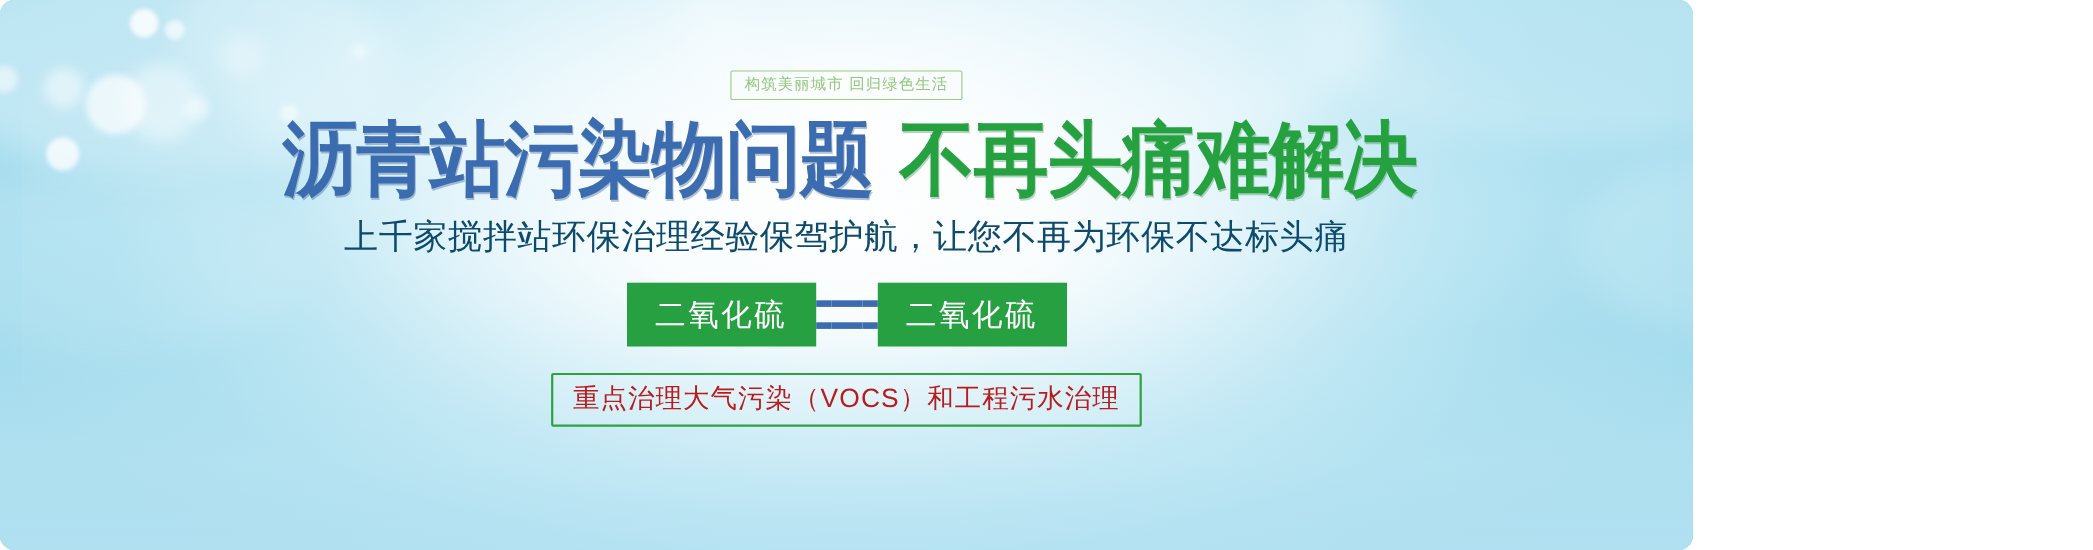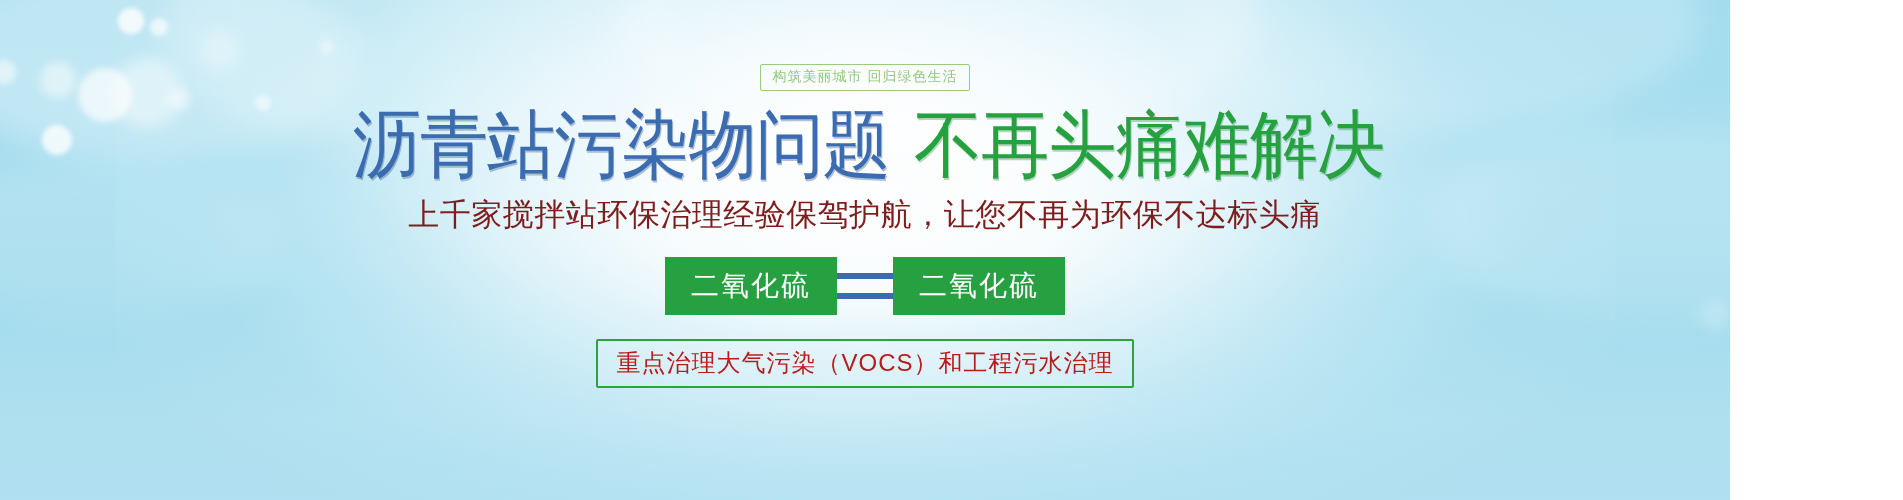--- a/index.html
+++ b/index.html
@@ -7,24 +7,25 @@
   html, body {
     width:1903px;
     height:500px;
     overflow:hidden;
     font-family:"Liberation Sans", sans-serif;
   }
 
   
   .banner {
     position:relative;
-    width:1730px;
+    width:1539px;
     height:500px;
     overflow:hidden;
     background:#9DDAEC;
+    border-radius:13px;
   }
 
   
   .sky-base {
     position:absolute; inset:0;
     background:linear-gradient(180deg,#A3DCEE 0%,#A8DEEF 38%,#9FDAEC 72%,#93D4E9 100%);
   }
   .sky-glow-center {
     position:absolute;
     left:50%; top:-10%;
@@ -116,21 +117,21 @@
     white-space:nowrap;
   }
 
   
   .headline {
     margin-top:17px;
     display:flex;
     align-items:flex-start;
     justify-content:center;
     white-space:nowrap;
-    font-weight:normal;
+    font-weight:bold;
     font-size:74px;
     line-height:1;
     letter-spacing:-1px;
   }
   .headline-blue {
     color:#3C6CB0;
     transform:scaleX(0.92);
     transform-origin:right center;
     text-shadow:1px 2px 0 rgba(40,80,140,0.35);
   }
@@ -140,21 +141,21 @@
     transform:scaleX(0.92);
     transform-origin:left center;
     text-shadow:1px 2px 0 rgba(20,120,45,0.30);
   }
 
   
   .subtitle {
     margin-top:14px;
     font-size:31px;
     line-height:1.2;
-    color:#7f1d1d;
+    color:#0c4a6e;
     letter-spacing:0.5px;
     white-space:nowrap;
   }
 
   
   .tag-row {
     margin-top:24px;
     display:flex;
     align-items:stretch;
     justify-content:flex-end;

